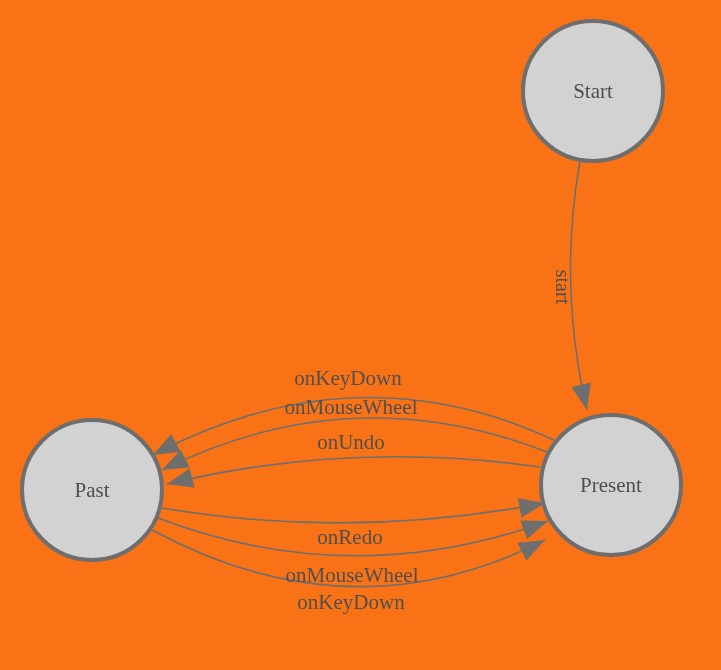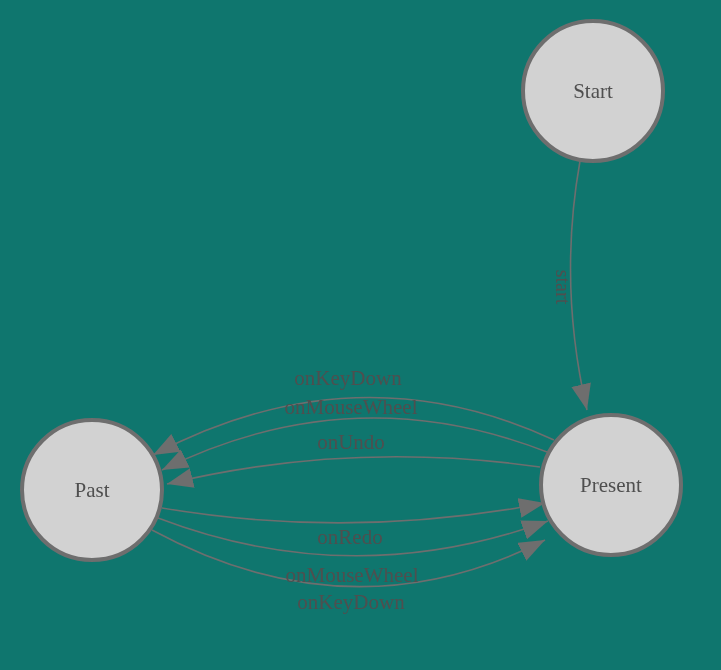--- a/index.html
+++ b/index.html
@@ -4,21 +4,21 @@
 <style>
   html, body {
     margin: 0;
     padding: 0;
     background: #ffffff;
   }
   .canvas {
     position: relative;
     width: 721px;
     height: 670px;
-    background: #0f766e;
+    background: #f97316;
     overflow: hidden;
   }
   svg { display: block; }
   circle.node {
     fill: #d2d2d2;
     stroke: #6e6e6e;
     stroke-width: 4px;
   }
   path.edge {
     fill: none;

